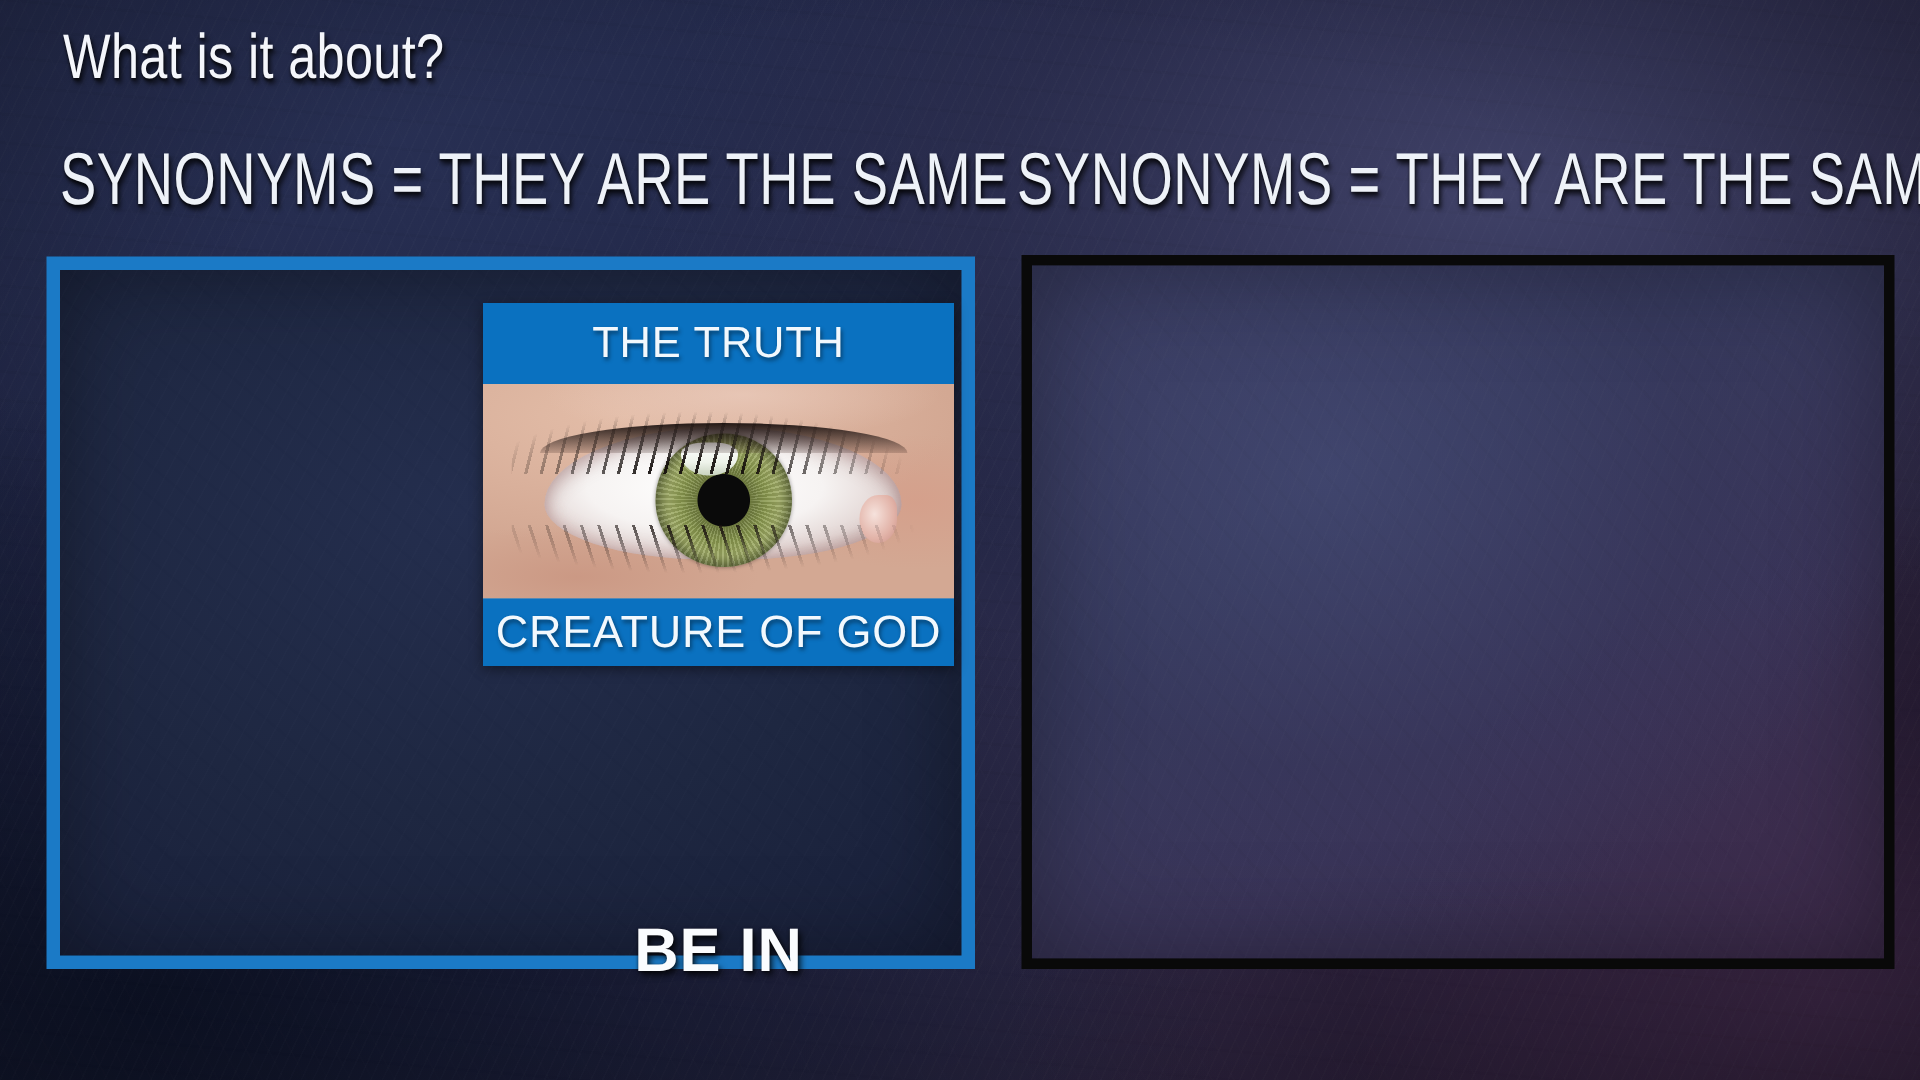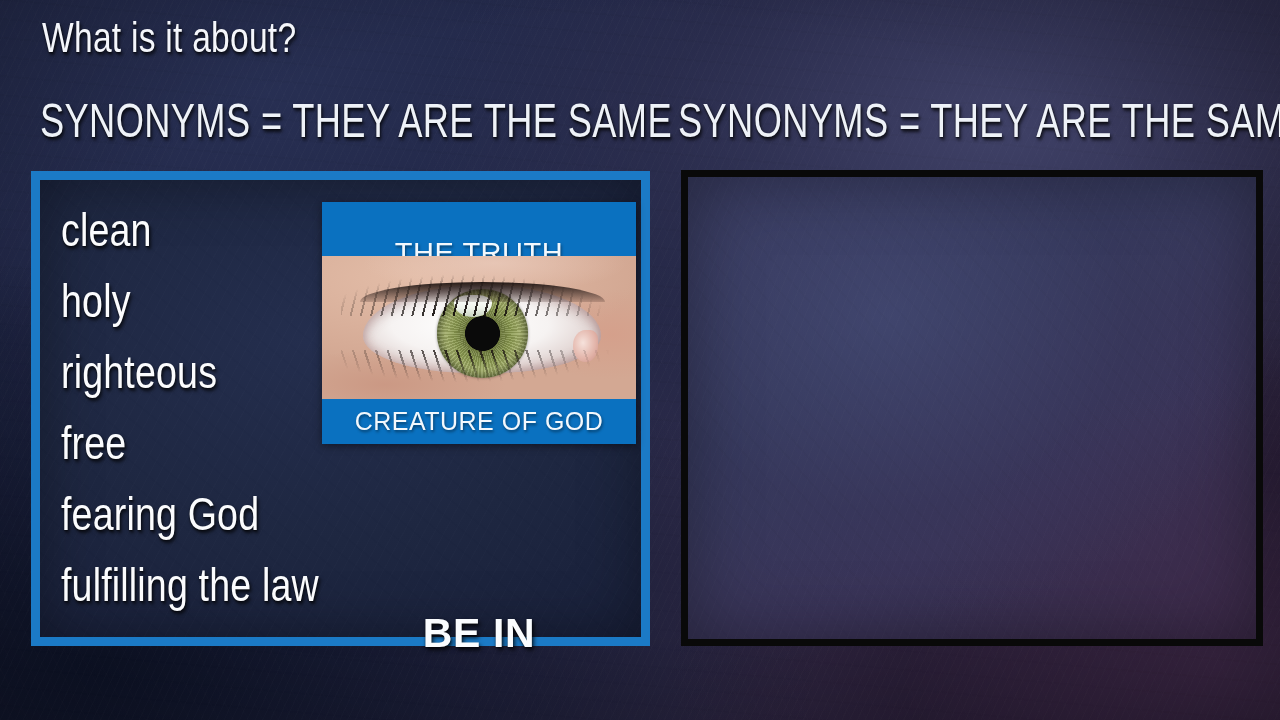--- a/index.html
+++ b/index.html
@@ -134,22 +134,22 @@
     position: absolute;
     left: 0;
     width: 100%;
     text-align: center;
     color: #f2f8fd;
     background: #0a71c0;
     font-size: 29px;
     letter-spacing: 0.5px;
     text-shadow: 1px 2px 3px rgba(0,0,0,0.45);
   }
-  #eye-card-title   { top: 0;  height: 44px; line-height: 54px; margin-top: 24px; }
-  #eye-card-caption { top: 197px; height: 28px; line-height: 45px; font-size: 25px; }
+  #eye-card-title   { top: 0;  height: 44px; line-height: 54px; }
+  #eye-card-caption { top: 197px; height: 28px; line-height: 45px; font-size: 30px; }
   #eye-photo {
     position: absolute;
     left: 0;
     top: 54px;
     width: 100%;
     height: 143px;
     overflow: hidden;
     background: #e7c6b2;
   }
 
@@ -301,28 +301,20 @@
 
   <div id="question-title" class="cond shadowed">What is it about?</div>
 
   <div id="heading-left" class="panel-heading cond shadowed">SYNONYMS = THEY ARE THE SAME</div>
 
   <div id="heading-right" class="panel-heading cond shadowed">SYNONYMS = THEY ARE THE SAME</div>
 
   <div id="panel-left">
     <div class="panel-texture"></div>
 
-    <div id="left-word-list">
-      <span class="word cond shadowed">clean</span>
-      <span class="word cond shadowed">holy</span>
-      <span class="word cond shadowed">righteous</span>
-      <span class="word cond shadowed">free</span>
-      <span class="word cond shadowed">fearing God</span>
-      <span class="word cond shadowed">fulfilling the law</span>
-    </div>
 
     <div id="eye-card">
       <div id="eye-card-title" class="cond">THE TRUTH</div>
 
       <div id="eye-photo">
         <div class="skin"></div>
         <div class="skin-shade"></div>
         <div class="sclera"></div>
         <div class="iris">
           <div class="iris-fibers"></div>

